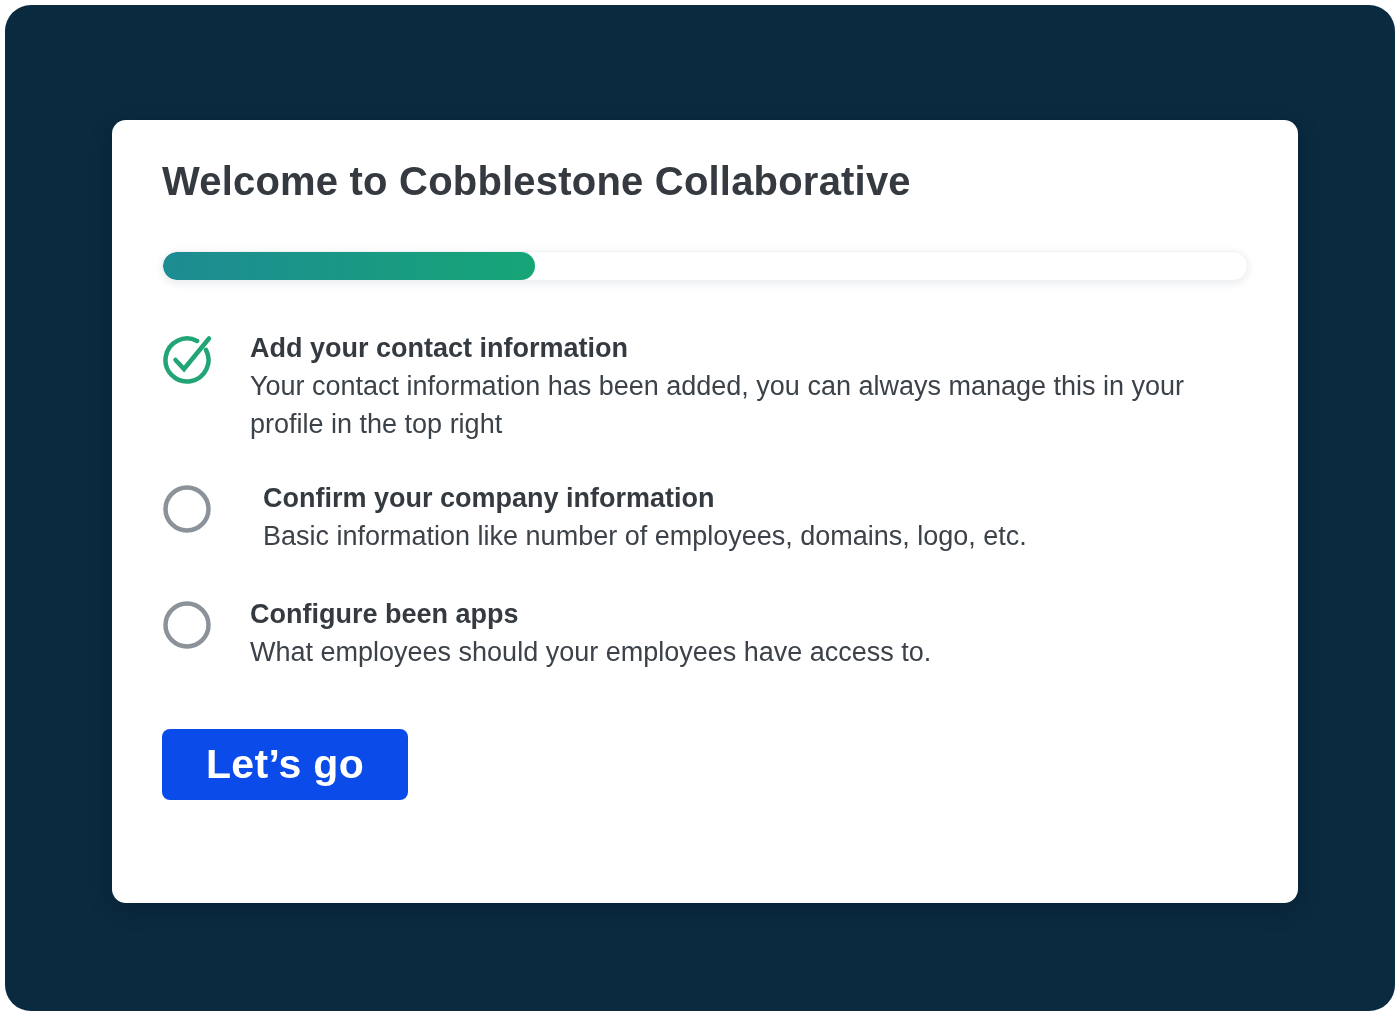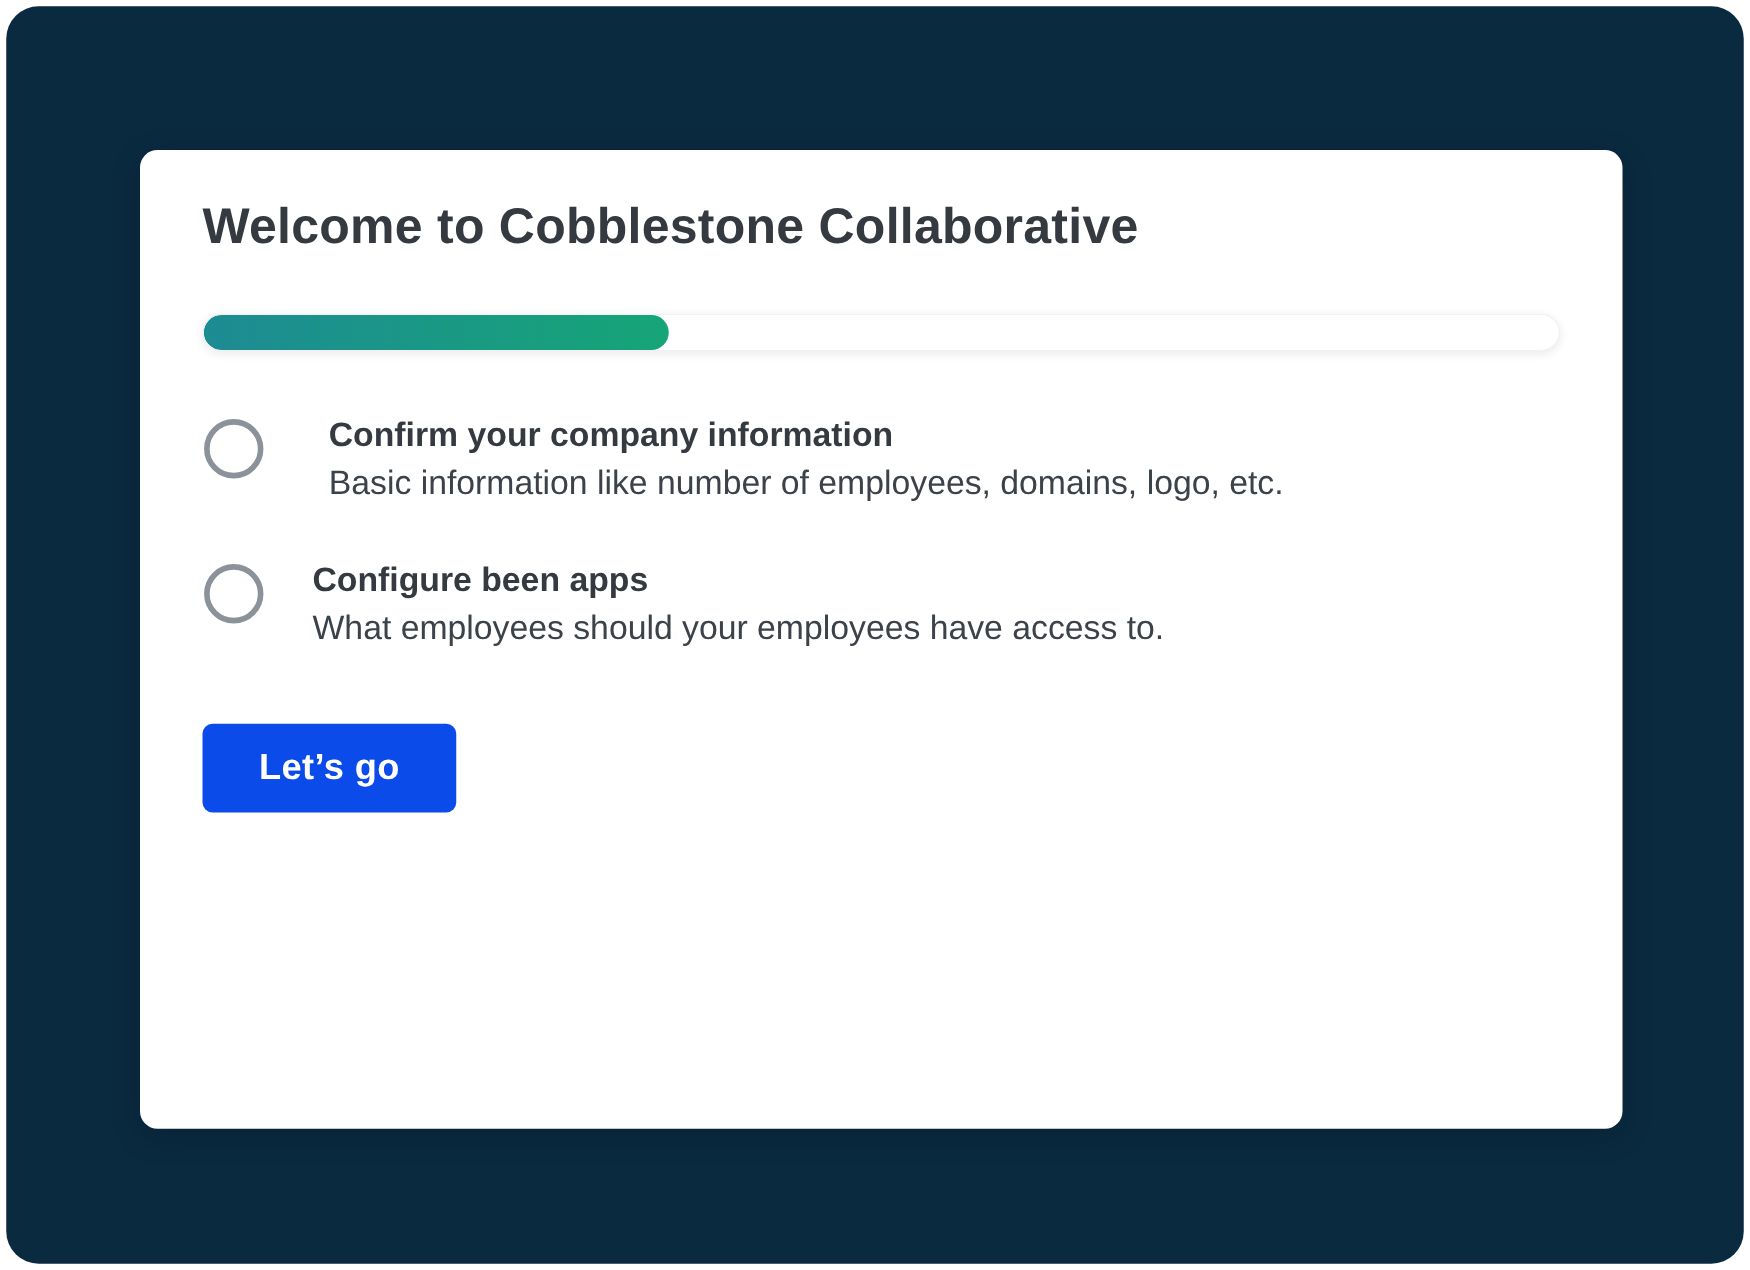--- a/index.html
+++ b/index.html
@@ -85,41 +85,51 @@
     margin-top: 58px;
     display: inline-block;
     min-width: 203px;
     height: 71px;
     padding: 0 44px;
     background: #0b4be9;
     color: #ffffff;
     border: none;
     border-radius: 8px;
     font-family: "Liberation Sans", "DejaVu Sans", sans-serif;
-    font-size: 29px;
+    font-size: 41px;
     font-weight: 600;
     letter-spacing: 0.3px;
     cursor: pointer;
   }
 </style>
 </head>
 <body>
 
 <div class="frame">
   <div class="card">
 
     <h1>Welcome to Cobblestone Collaborative</h1>
 
 
     <div class="progress-track">
       <div class="progress-fill" style="width: 34.3%; background: linear-gradient(90deg, rgb(29, 139, 147) 0%, rgb(22, 165, 119) 100%);"></div>
     </div>
 
     <div class="checklist">
 
+      <div class="check-item mb1">
+        <svg class="item-icon" viewBox="0 0 54 54">
+          <path d="M 43.98 18.91 A 21.5 21.5 0 1 1 35.09 10.02" fill="none" stroke="#21a575" stroke-width="4.5" stroke-linecap="round"></path>
+          <path d="M 13.5 29 L 22 38 L 47 7.5" fill="none" stroke="#21a575" stroke-width="4.5" stroke-linecap="round" stroke-linejoin="miter"></path>
+        </svg>
+        <div class="item-text">
+          <div class="item-title">Add your contact information</div>
+          <div class="item-desc">Your contact information has been added, you can always manage this in your profile in the top right</div>
+        </div>
+      </div>
 
       <div class="check-item mb2">
         <svg class="item-icon" viewBox="0 0 54 54">
           <circle cx="25" cy="28" r="21.5" fill="none" stroke="#8b9299" stroke-width="4.5"></circle>
         </svg>
         <div class="item-text">
           <div class="item-title">Confirm your company information</div>
           <div class="item-desc">Basic information like number of employees, domains, logo, etc.</div>
         </div>
       </div>

